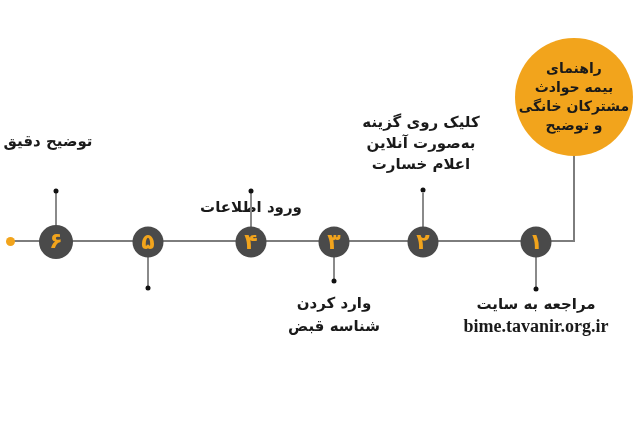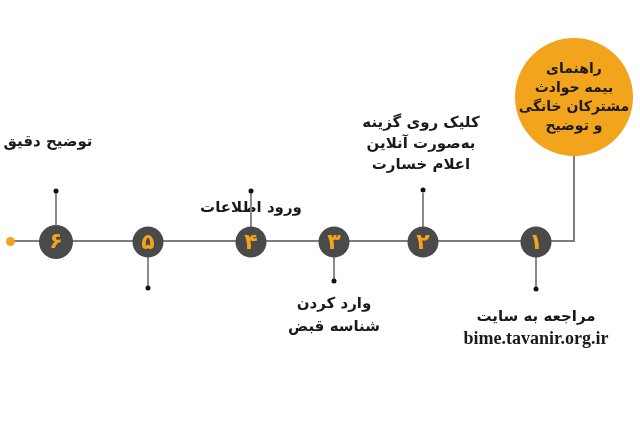--- a/index.html
+++ b/index.html
@@ -69,21 +69,21 @@
     position:absolute;transform:translateX(-50%);
     text-align:center;direction:rtl;
     font-weight:bold;font-size:15px;line-height:20px;
     color:var(--text);white-space:nowrap;z-index:1;
   }
   #lbl6{left:48px;top:131px;}
   #lbl5{left:148px;top:293px;}
   #lbl4{left:251px;top:161px;margin-top:36px;}
   #lbl3{left:334px;top:292px;line-height:23px;}
   #lbl2{left:421px;top:112px;line-height:21px;text-align:center;}
-  #lbl1{left:536px;top:294px;margin-top:12px;}
+  #lbl1{left:536px;top:294px;}
   #lbl1 .latin{
     direction:ltr;font-size:18px;font-weight:600;line-height:24px;
     font-family:Liberation Serif, serif;
   }
   
   .badge{
     position:absolute;left:515px;top:38px;width:118px;height:118px;
     border-radius:50%;background:var(--accent);
     display:flex;flex-direction:column;justify-content:center;
     text-align:center;direction:rtl;

